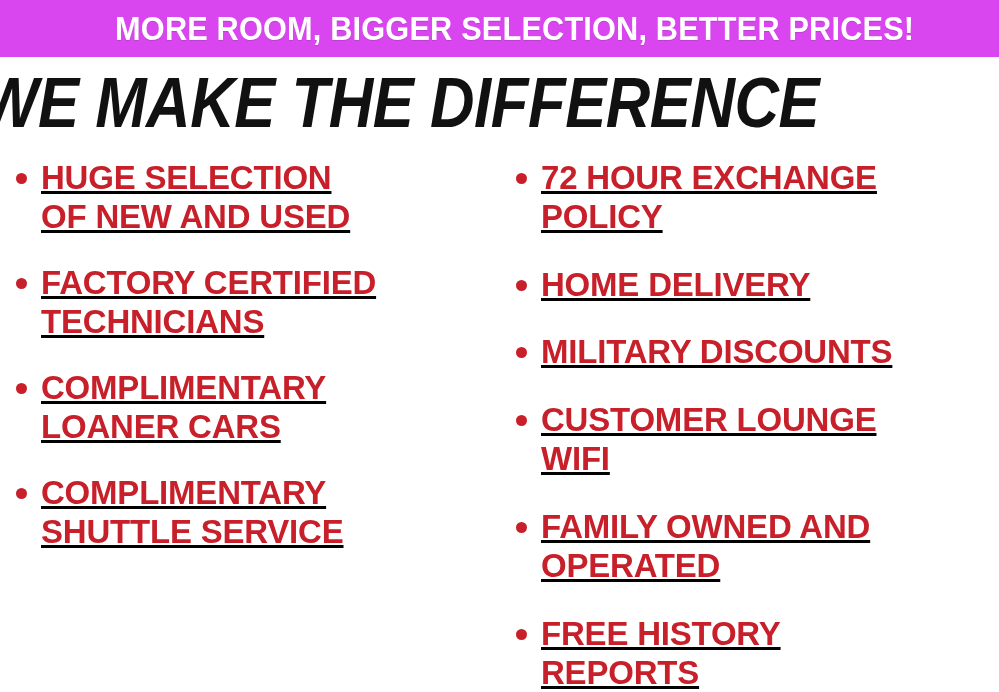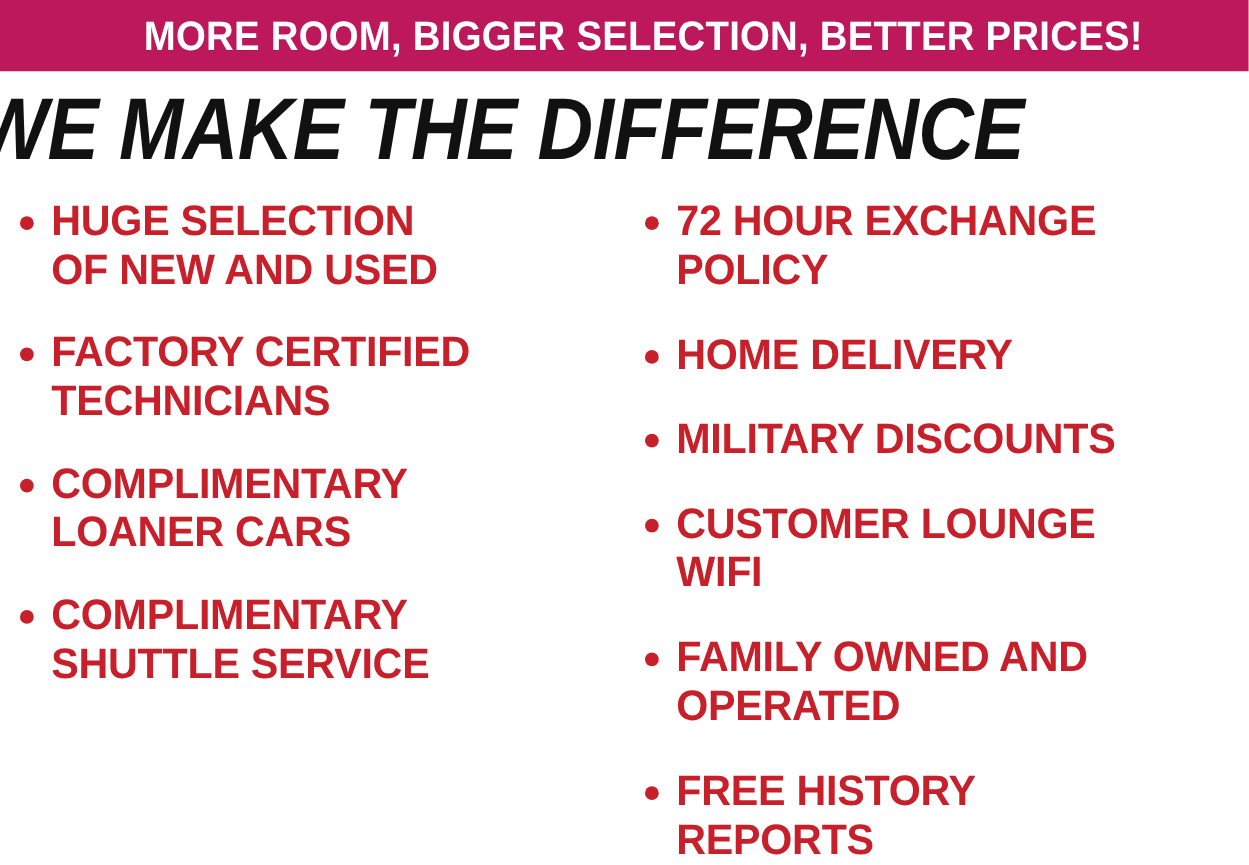--- a/index.html
+++ b/index.html
@@ -15,21 +15,21 @@
     position: relative;
   }
 
   
   .header-bar {
     position: absolute;
     left: 0;
     top: 0;
     width: 999px;
     height: 57px;
-    background: #be185d;
+    background: #d946ef;
     display: flex;
     align-items: center;
     justify-content: center;
     box-sizing: border-box;
     padding-left: 31px;
   }
   .header-text {
     color: #ffffff;
     font-family: "Liberation Sans", sans-serif;
     font-weight: bold;
@@ -87,20 +87,21 @@
   .col-right {
     width: 499px;
     padding-left: 16px;
     padding-top: 6px;
   }
 
   .bullet-item {
     display: flex;
     align-items: flex-start;
     margin-bottom: 26px;
+    text-decoration: underline;
   }
   .col-right .bullet-item {
     margin-bottom: 28px;
   }
   .bullet-dot {
     flex: 0 0 auto;
     width: 11px;
     height: 11px;
     border-radius: 50%;
     background: #c8202a;

